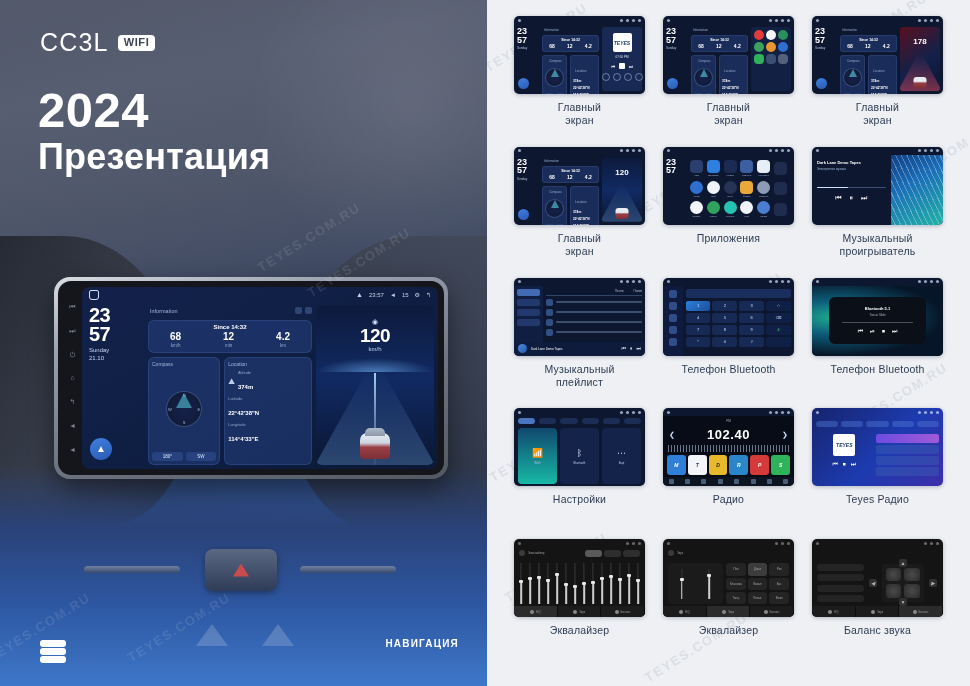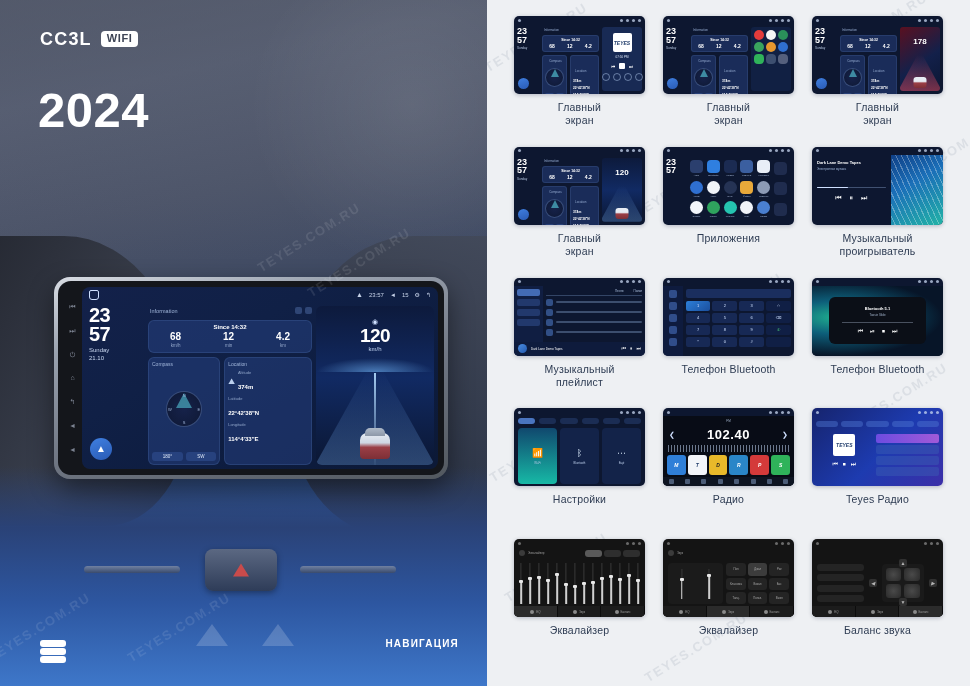--- a/index.html
+++ b/index.html
@@ -10,21 +10,21 @@
   .hero{position:absolute;left:0;top:0;width:487px;height:686px;overflow:hidden;
         background:linear-gradient(168deg,#4a5164 0%,#555d72 14%,#4c5469 30%,#3f4a63 44%,#39496b 54%,#35507e 64%,#2f5797 74%,#2a5ba6 82%,#2f63b0 90%,#4477c4 97%,#5b8ad2 100%);}
   .hero-topfade{position:absolute;left:0;top:0;width:100%;height:260px;
         background:linear-gradient(180deg,rgba(90,96,112,.55),rgba(70,78,97,0));}
   
   .hero-sheen{position:absolute;right:-90px;top:-60px;width:330px;height:330px;border-radius:50%;
         background:radial-gradient(circle,rgba(255,255,255,.085),rgba(255,255,255,0) 70%);}
 
   
   .logo-row{position:absolute;left:40px;top:30px;display:flex;align-items:center;gap:9px;}
-  .logo-txt{color:#fff;font-size:18px;font-weight:bold;letter-spacing:1.2px;line-height:1;}
+  .logo-txt{color:#fff;font-size:25px;font-weight:normal;letter-spacing:1.2px;line-height:1;}
   .logo-badge{background:#fff;color:#3d4455;font-size:11px;font-weight:bold;letter-spacing:.6px;
         border-radius:4px;padding:2px 6px 3px;line-height:1;}
 
   .hero-year{position:absolute;left:38px;top:86px;color:#fff;font-size:49px;font-weight:bold;letter-spacing:.5px;line-height:1;}
   .hero-l1{position:absolute;left:38px;top:138px;color:#fff;font-size:36px;font-weight:bold;line-height:1.08;letter-spacing:.2px;}
   .hero-l2{position:absolute;left:38px;top:180px;color:#fff;font-size:36px;font-weight:bold;line-height:1.08;letter-spacing:.2px;}
 
   
   .dash{position:absolute;left:0;top:236px;width:487px;height:450px;overflow:hidden;}
   .dash-bgL{position:absolute;left:-20px;top:0;width:210px;height:290px;border-radius:0 60% 40% 0/0 60% 40% 0;
@@ -335,20 +335,21 @@
   <div class="hero">
     <div class="hero-topfade"></div>
     <div class="hero-sheen"></div>
 
     <div class="logo-row">
       <div class="logo-txt">CC3L</div>
       <div class="logo-badge">WIFI</div>
     </div>
 
     <div class="hero-year">2024</div>
+    <div class="hero-l1">Презентация</div>
 
     <div class="dash">
       <div class="dash-bgL"></div>
       <div class="dash-bgR"></div>
       <div class="dash-console2"></div>
       <div class="vent-l"></div>
       <div class="vent-r"></div>
       <div class="hazard"></div>
       <div class="chev" style="left:196px"></div>
       <div class="chev" style="left:262px"></div>

